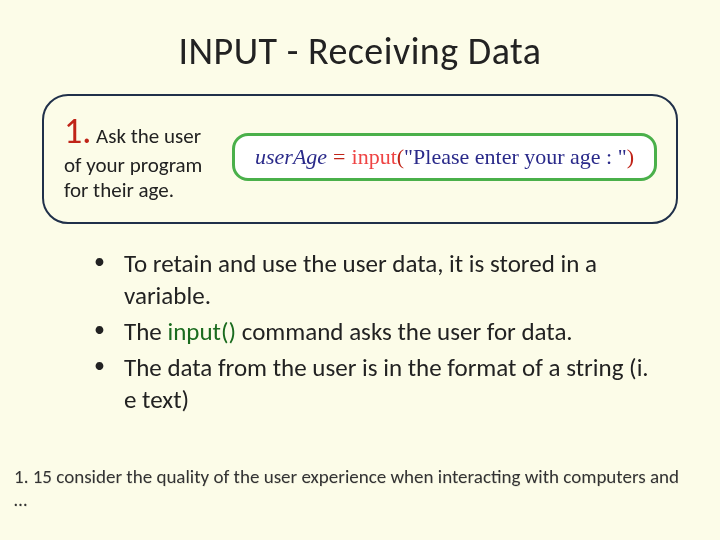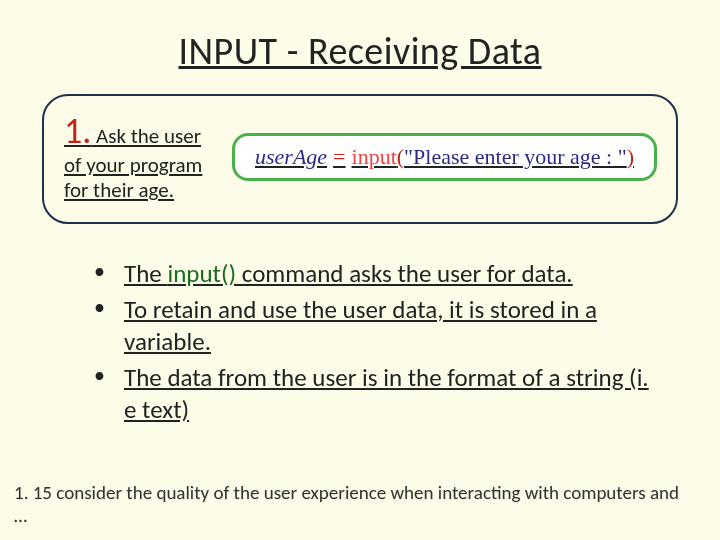--- a/index.html
+++ b/index.html
@@ -8,34 +8,33 @@
     font-family: "Calibri", "Segoe UI", Arial, sans-serif;
     background: #fcfce8;
     color: #222;
     position: relative;
   }
   .slide {
     width: 720px;
     height: 540px;
     padding: 20px 30px 20px 30px;
     position: relative;
-    text-decoration: underline;
   }
   .title {
     font-size: 38px;
     font-weight: 400;
     text-align: center;
     margin: 8px 0 20px 0;
     letter-spacing: 0.5px;
   }
   .callout {
     border: 2px solid #20304a;
     border-radius: 26px;
     padding: 14px 20px 18px 20px;
-    margin: 0 12px 34px 12px;
+    margin: 0 12px 24px 12px;
     display: flex;
     align-items: center;
     gap: 18px;
   }
   .callout-left {
     flex: 0 0 150px;
     font-size: 21px;
     line-height: 1.2;
   }
   .callout-left .step-num {
@@ -77,21 +76,21 @@
     position: absolute;
     left: 4px;
     top: 0;
     font-size: 22px;
   }
   .inputfn { color: #1a6b1e; }
   .footer {
     position: absolute;
     left: 14px;
     right: 30px;
-    bottom: 12px;
+    bottom: 28px;
     font-size: 19px;
     line-height: 1.2;
     color: #333;
     text-shadow: 0.5px 0.5px 0 rgba(0,0,0,0.08);
   }
 </style>
 </head>
 <body>
 
 <div class="slide">
@@ -108,22 +107,22 @@
         <span class="code-var">userAge</span>
         <span class="code-eq">=</span>
         <span>
           <span class="code-func">input</span><span class="code-paren">(</span><span class="code-str">"Please enter your age : "</span><span class="code-paren">)</span>
         </span>
       </div>
     </div>
   </div>
 
   <ul class="bullets">
+    <li>To retain and use the user data, it is stored in a variable.</li>
     <li>
       <span>The </span><span class="inputfn">input()</span><span> command asks the user for data.</span>
     </li>
-    <li>To retain and use the user data, it is stored in a variable.</li>
     <li>The data from the user is in the format of a string (i. e text)</li>
   </ul>
 
   <div class="footer">1. 15 consider the quality of the user experience when interacting with computers and …</div>
 
 </div>
 
 </body></html>

